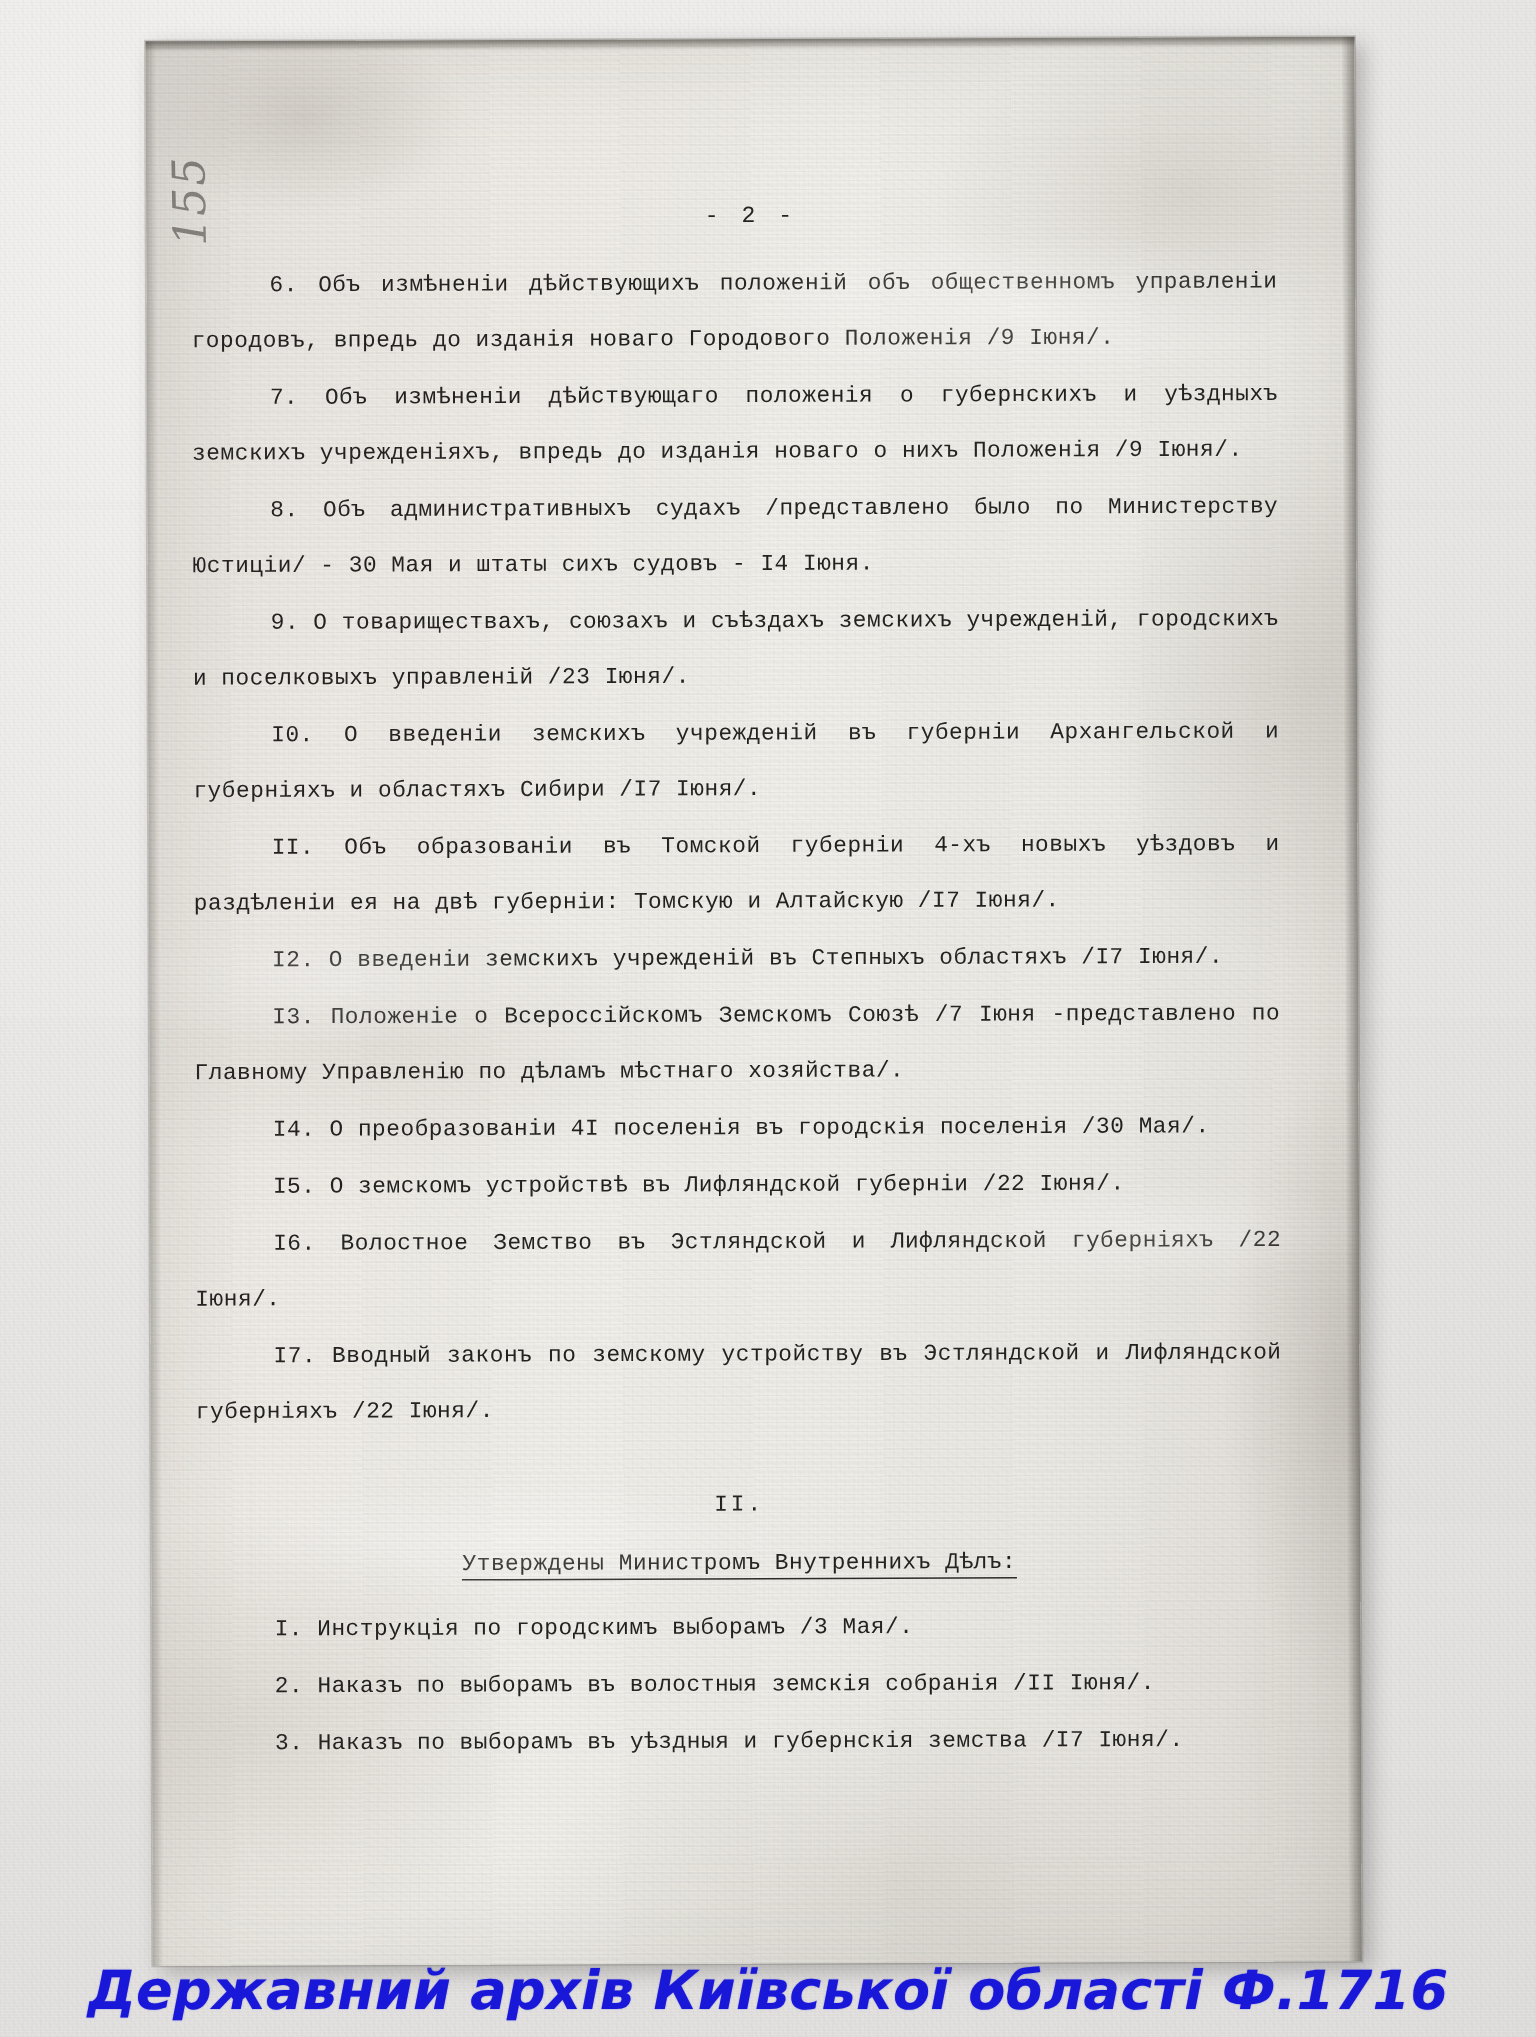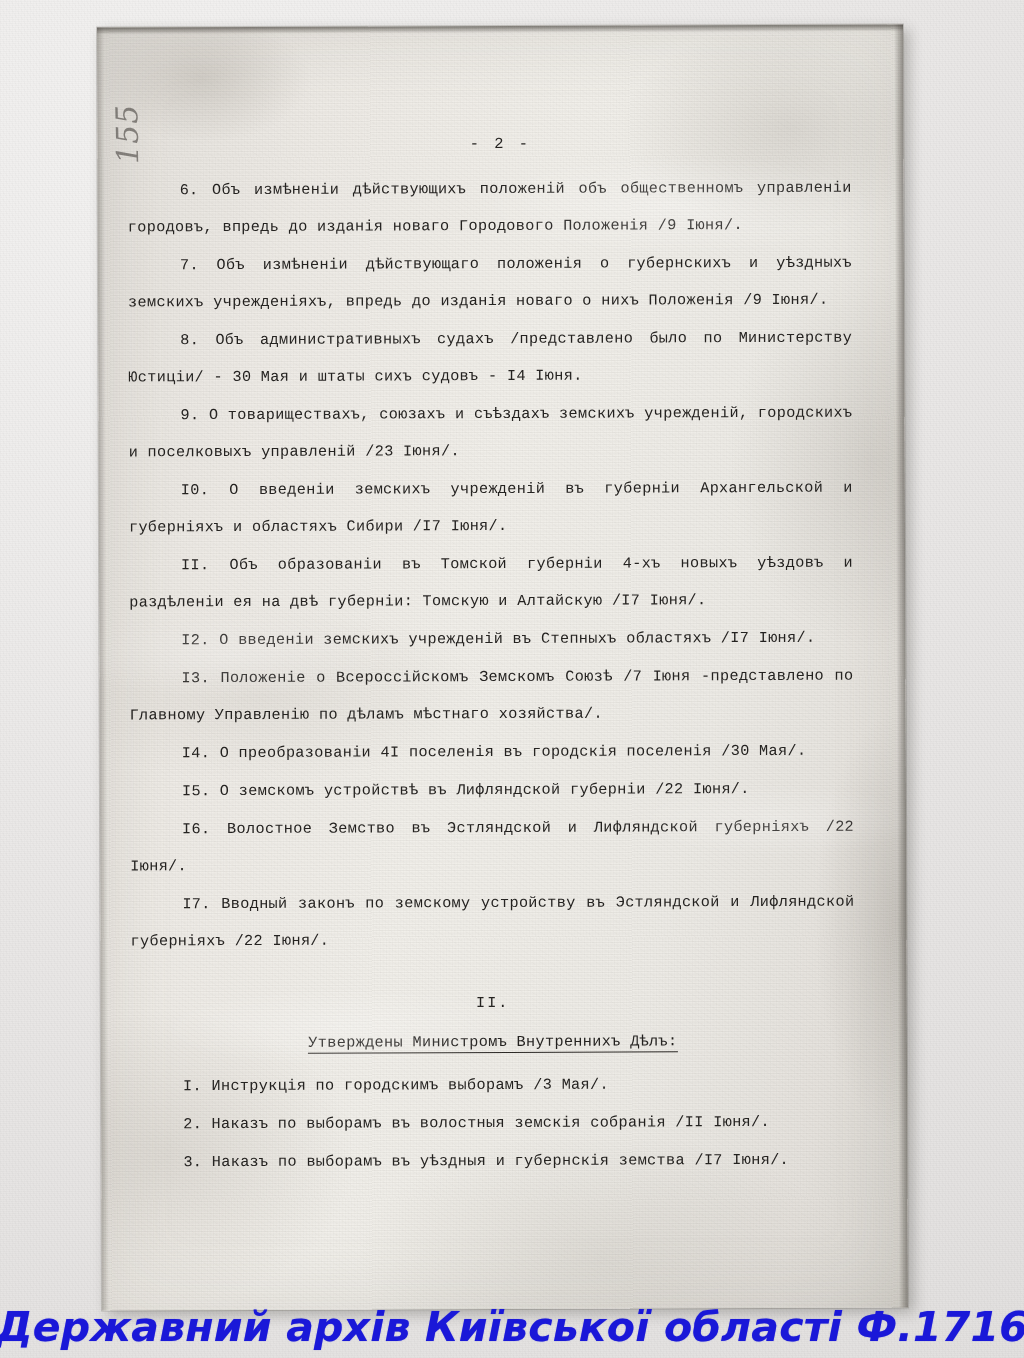--- a/index.html
+++ b/index.html
@@ -185,21 +185,21 @@
   .watermark {
     position: absolute;
     left: 0;
     right: 0;
     bottom: 2px;
     height: 58px;
     display: flex;
     align-items: center;
     justify-content: center;
     font-family: "DejaVu Sans", "Liberation Sans", sans-serif;
-    font-size: 41px;
+    font-size: 36px;
     font-weight: bold;
     font-style: italic;
     color: #1a18d8;
     letter-spacing: .2px;
     white-space: nowrap;
     text-shadow: 0 0 1px rgba(26,24,216,.55);
   }
 </style>
 </head>
 <body>

